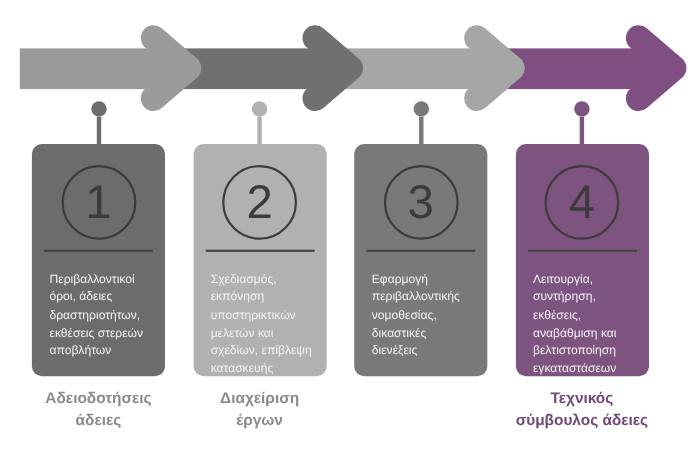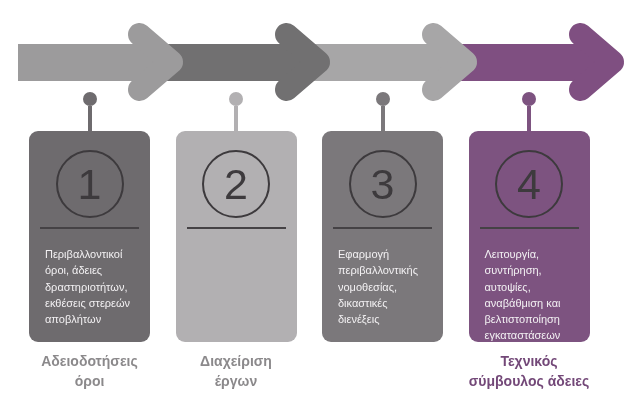--- a/index.html
+++ b/index.html
@@ -45,31 +45,37 @@
         <span class="num">1</span>
       </div>
       <div class="divider"></div>
       <div class="desc">Περιβαλλοντικοί
 όροι, άδειες
 δραστηριοτήτων,
 εκθέσεις στερεών
 αποβλήτων</div>
     </div>
     <div class="label">Αδειοδοτήσεις
-όροι</div>
+άδειες</div>
   </div>
 
   <div class="col" style="left: 161px; --card: #b2b0b2; --label: #8b898b;">
     <div class="dot"></div>
     <div class="stem"></div>
     <div class="card">
       <div class="circle">
         <span class="num">2</span>
       </div>
       <div class="divider"></div>
+      <div class="desc">Σχεδιασμός,
+εκπόνηση
+υποστηρικτικών
+μελετών και
+σχεδίων, επίβλεψη
+κατασκευής</div>
     </div>
     <div class="label">Διαχείριση
 έργων</div>
   </div>
 
   <div class="col" style="left: 307.5px; --card: #7b787b; --label: #a8a6a8;">
     <div class="dot"></div>
     <div class="stem"></div>
     <div class="card">
       <div class="circle">
@@ -87,21 +93,21 @@
   <div class="col" style="left: 454px; --card: #7d5380; --label: #734878;">
     <div class="dot"></div>
     <div class="stem"></div>
     <div class="card">
       <div class="circle">
         <span class="num">4</span>
       </div>
       <div class="divider"></div>
       <div class="desc">Λειτουργία,
 συντήρηση,
-αυτοψίες,
+εκθέσεις,
 αναβάθμιση και
 βελτιστοποίηση
 εγκαταστάσεων</div>
     </div>
     <div class="label">Τεχνικός
 σύμβουλος άδειες</div>
   </div>
 
 </div>
 

